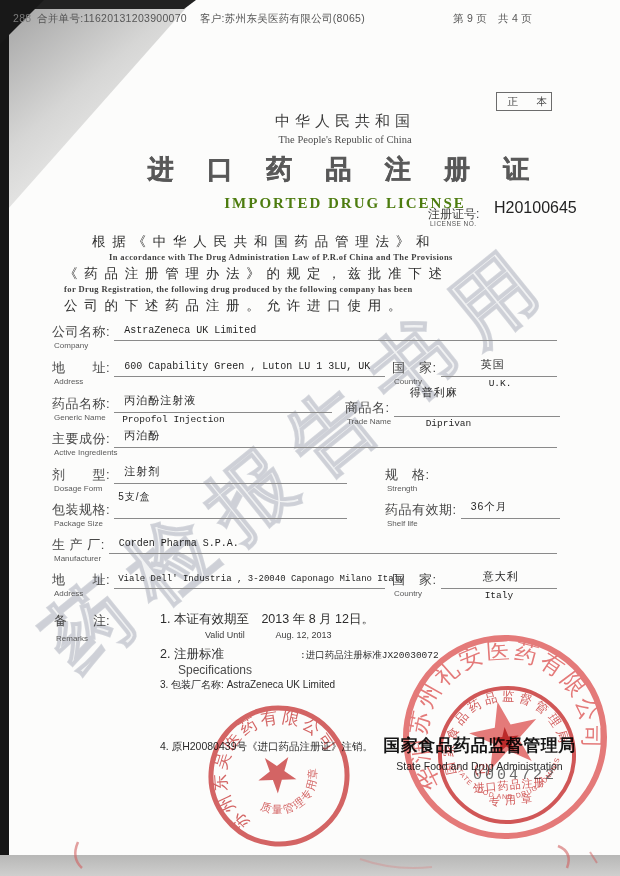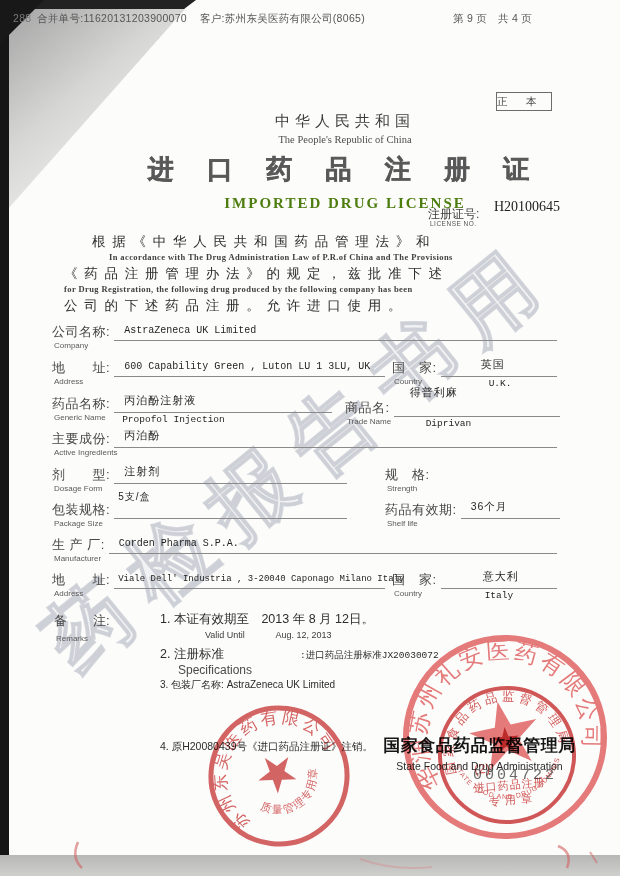--- a/index.html
+++ b/index.html
@@ -21,32 +21,32 @@
   .watermark{position:absolute;left:58px;top:598px;z-index:2;white-space:nowrap;
     transform:rotate(-39deg);transform-origin:0 50%;
     font-size:82px;font-weight:700;letter-spacing:22px;
     color:rgba(150,156,172,0.10);-webkit-text-stroke:1.5px rgba(140,146,162,0.35);
     pointer-events:none;}
 
   
   .faxline{position:absolute;top:12px;z-index:3;font-size:10.5px;color:#565656;white-space:nowrap;letter-spacing:.3px;}
 
   .badge{position:absolute;left:496px;top:92px;width:54px;height:17px;z-index:3;
-    border:1px solid #6c6c6c;text-align:left;font-size:10.5px;line-height:17px;color:#454545;letter-spacing:4px;}
+    border:1px solid #6c6c6c;text-align:right;font-size:10.5px;line-height:17px;color:#454545;letter-spacing:4px;}
 
   .titleblock{position:absolute;left:70px;top:112px;width:550px;text-align:center;z-index:3;}
   .t-cn{font-size:15px;letter-spacing:5px;color:#3c3c3c;}
   .t-en{font-family:"Liberation Serif","DejaVu Serif",serif;font-size:10.5px;color:#4d4d4d;margin-top:3px;}
   .t-lic-cn{font-size:26px;font-weight:700;letter-spacing:13px;color:#515151;margin-top:7px;
     -webkit-text-stroke:.5px #5a5a5a;}
   .t-lic-en{font-family:"Liberation Serif","DejaVu Serif",serif;font-size:15px;font-weight:700;
     letter-spacing:2px;color:#4d7c0f;margin-top:8px;}
 
   .licenseno{position:absolute;left:428px;top:199px;z-index:3;white-space:nowrap;}
-  .licenseno .val{font-family:Liberation Serif, serif;font-size:14px;color:#222;
+  .licenseno .val{font-family:Liberation Sans, sans-serif;font-size:16px;color:#222;
     position:absolute;left:66px;top:0;}
   .licenseno .lab{font-size:12px;color:#3e3e3e;position:absolute;left:0;top:7px;}
   .licenseno .laben{font-size:6.5px;color:#555;position:absolute;left:2px;top:21px;letter-spacing:.5px;}
 
   .intro{position:absolute;left:64px;top:233px;width:500px;z-index:3;}
   .intro .cn{font-size:13.5px;color:#2e2e2e;letter-spacing:1.5px;white-space:nowrap;}
   .intro .en{font-family:"Liberation Serif","DejaVu Serif",serif;font-size:8.5px;font-weight:600;
     color:#3f3f3f;letter-spacing:.4px;margin:1px 0 3px 0;white-space:nowrap;}
   .ind1{text-indent:28px;} .eind1{margin-left:45px!important;} .eind3{margin-left:28px!important;}
 

